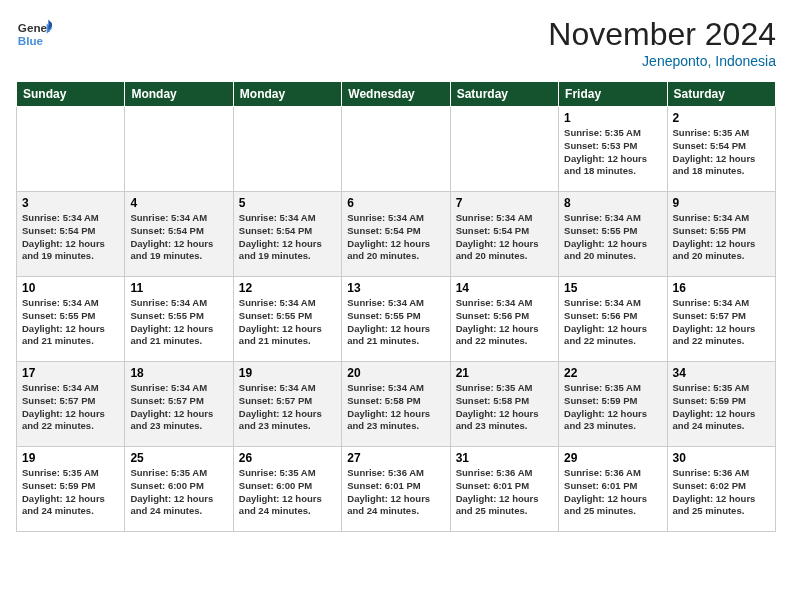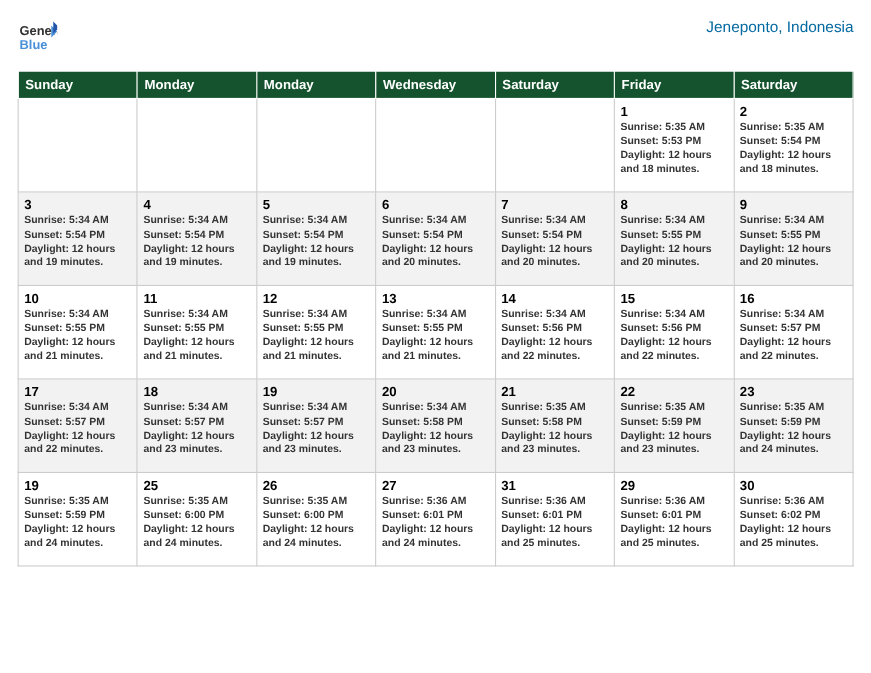--- a/index.html
+++ b/index.html
@@ -85,20 +85,21 @@
 <div class="header-area">
   <div class="logo">
     <svg class="logo-icon" viewBox="0 0 40 40" xmlns="http://www.w3.org/2000/svg">
       <text x="2" y="18" font-size="13" font-weight="bold" fill="#333" font-family="Arial">General</text>
       <text x="2" y="32" font-size="13" font-weight="bold" fill="#4a90d9" font-family="Arial">Blue</text>
       <polygon points="34,8 40,14 34,20" fill="#4a90d9"></polygon>
       <polygon points="36,4 42,10 36,16" fill="#2255aa"></polygon>
     </svg>
   </div>
   <div class="title-area">
+    <div class="month-title">November 2024</div>
     <div class="location-title">Jeneponto, Indonesia</div>
   </div>
 </div>
 
 <table class="calendar-table">
   <thead>
     <tr>
     <th>Sunday</th>
         <th>Monday</th>
         <th>Monday</th>
@@ -269,21 +270,21 @@
 and 23 minutes.</div>
         </td>
         <td>
           <span class="day-num">22</span>
           <div class="day-info" style="white-space: pre-line;">Sunrise: 5:35 AM
 Sunset: 5:59 PM
 Daylight: 12 hours
 and 23 minutes.</div>
         </td>
         <td>
-          <span class="day-num">23</span>
+          <span class="day-num">34</span>
           <div class="day-info" style="white-space: pre-line;">Sunrise: 5:35 AM
 Sunset: 5:59 PM
 Daylight: 12 hours
 and 24 minutes.</div>
         </td>
       </tr>
       <tr>
         <td>
           <span class="day-num">19</span>
           <div class="day-info" style="white-space: pre-line;">Sunrise: 5:35 AM

